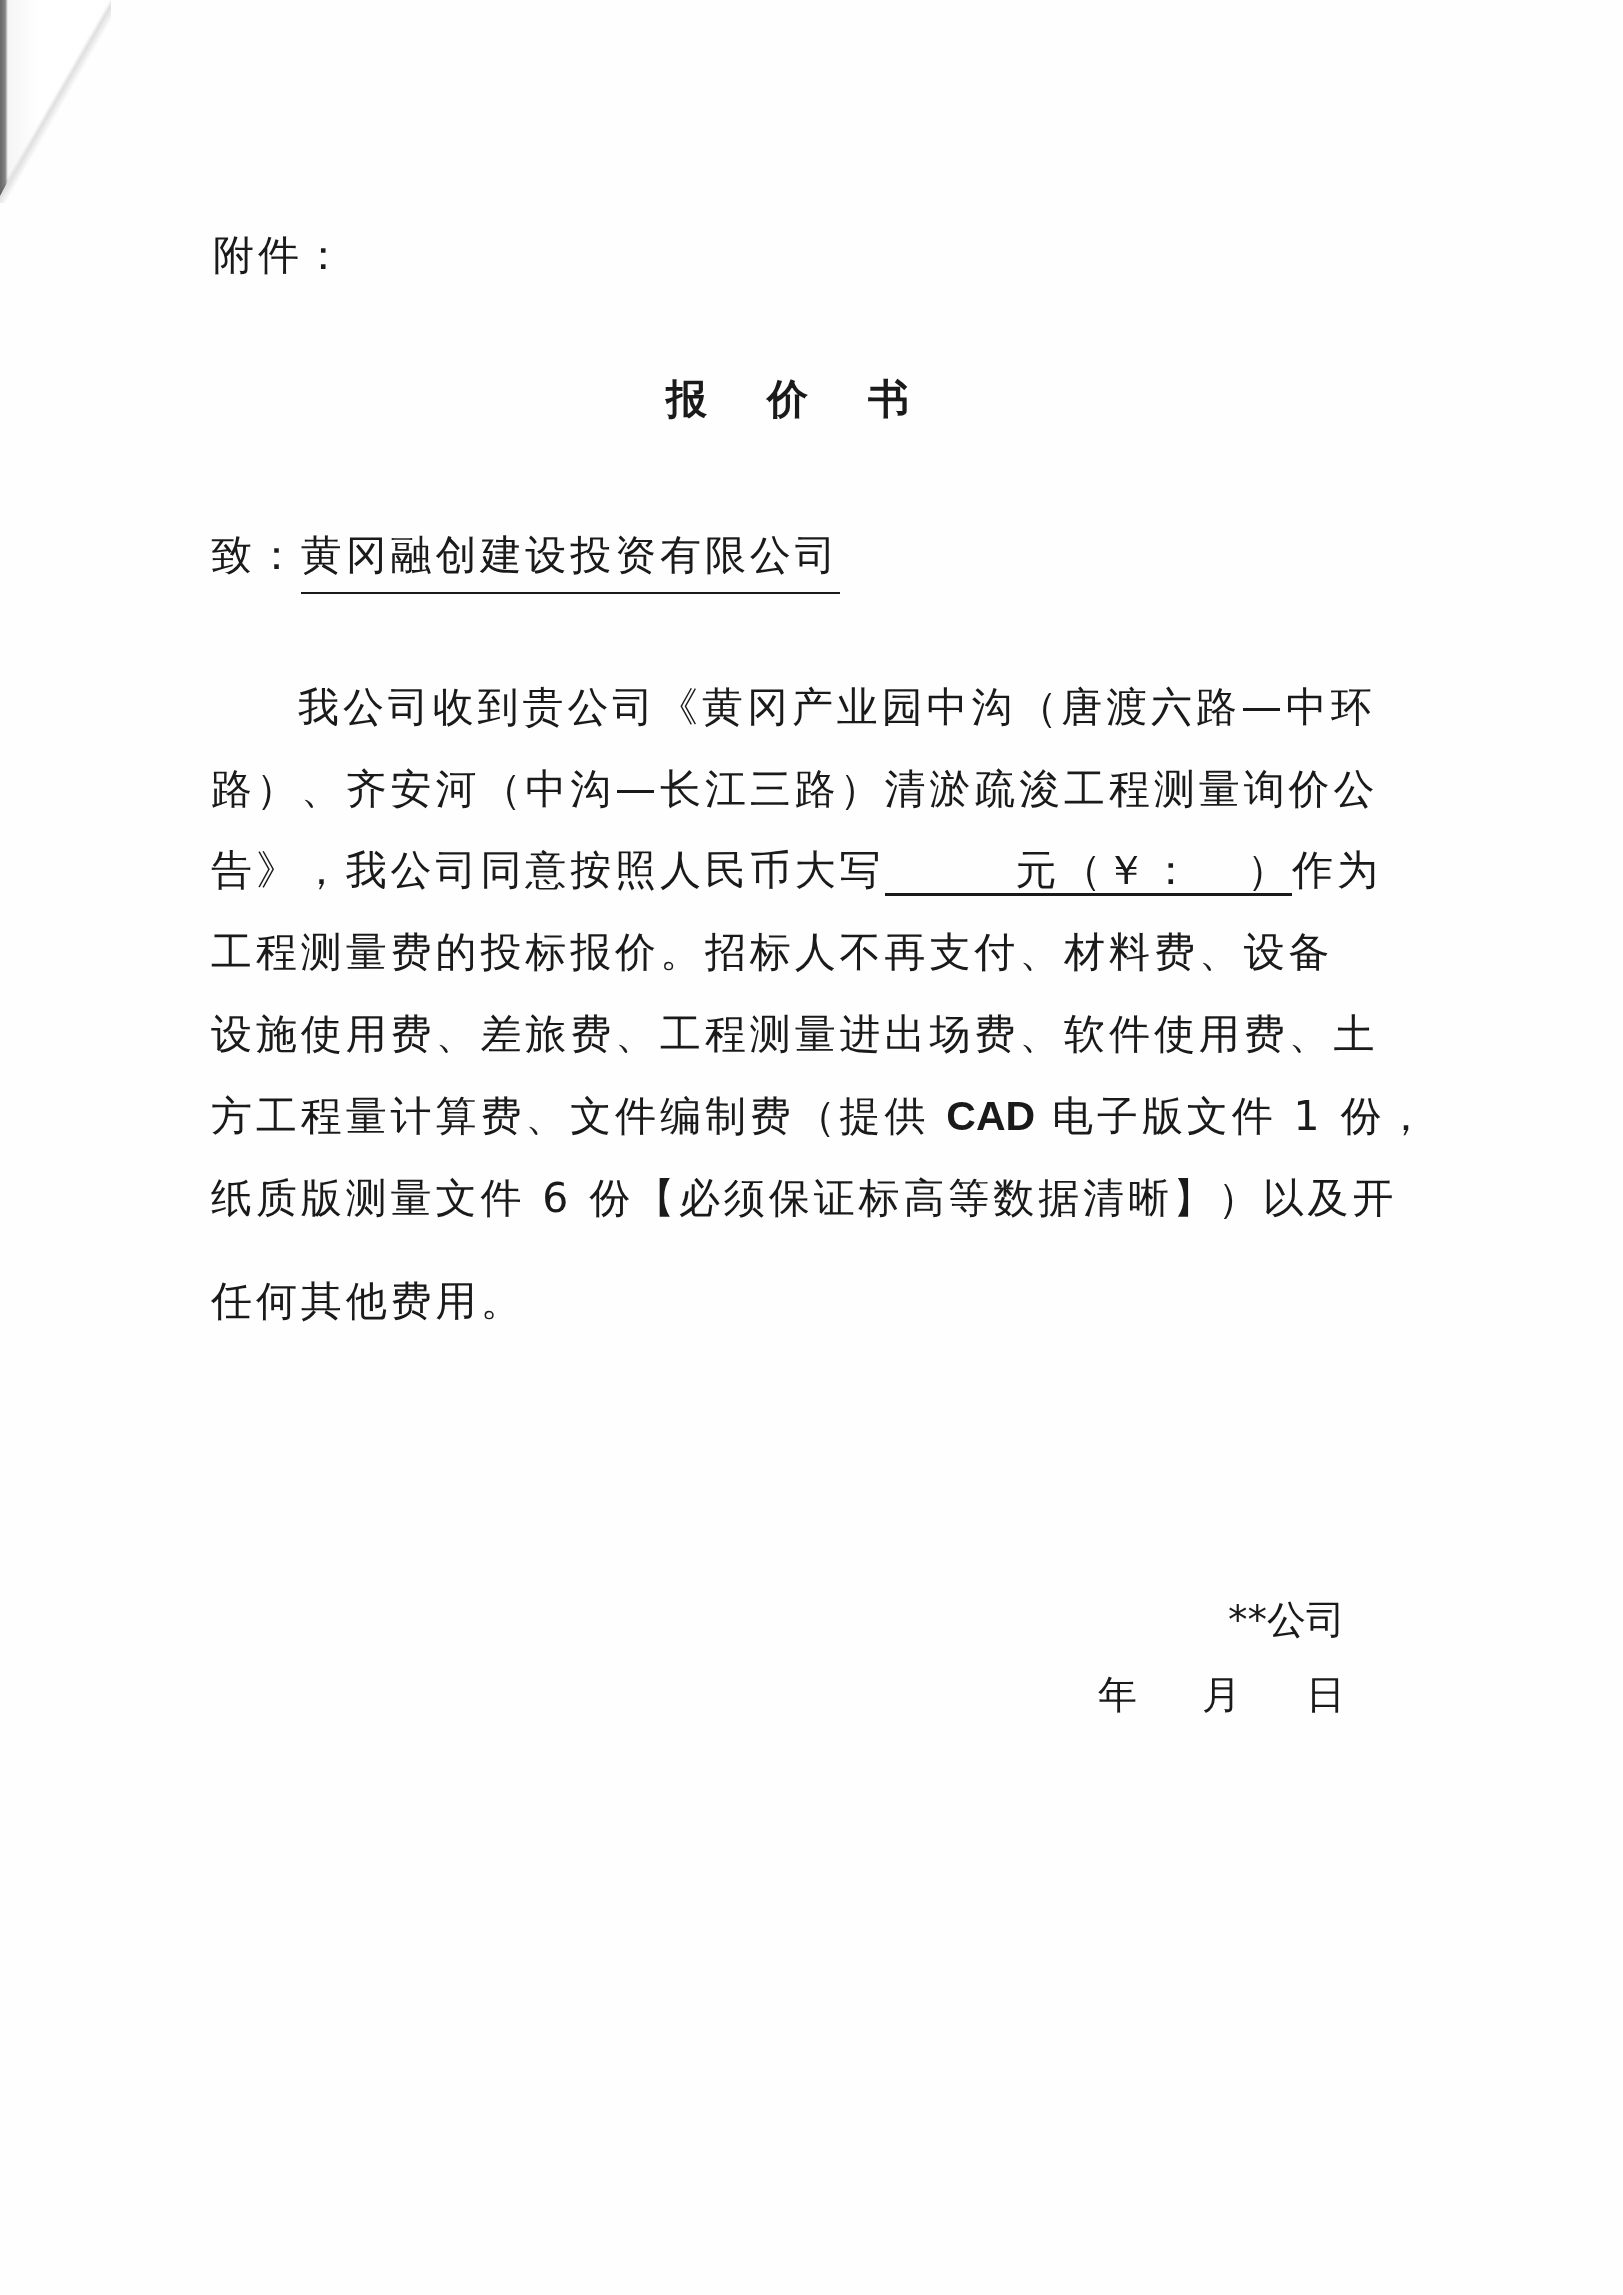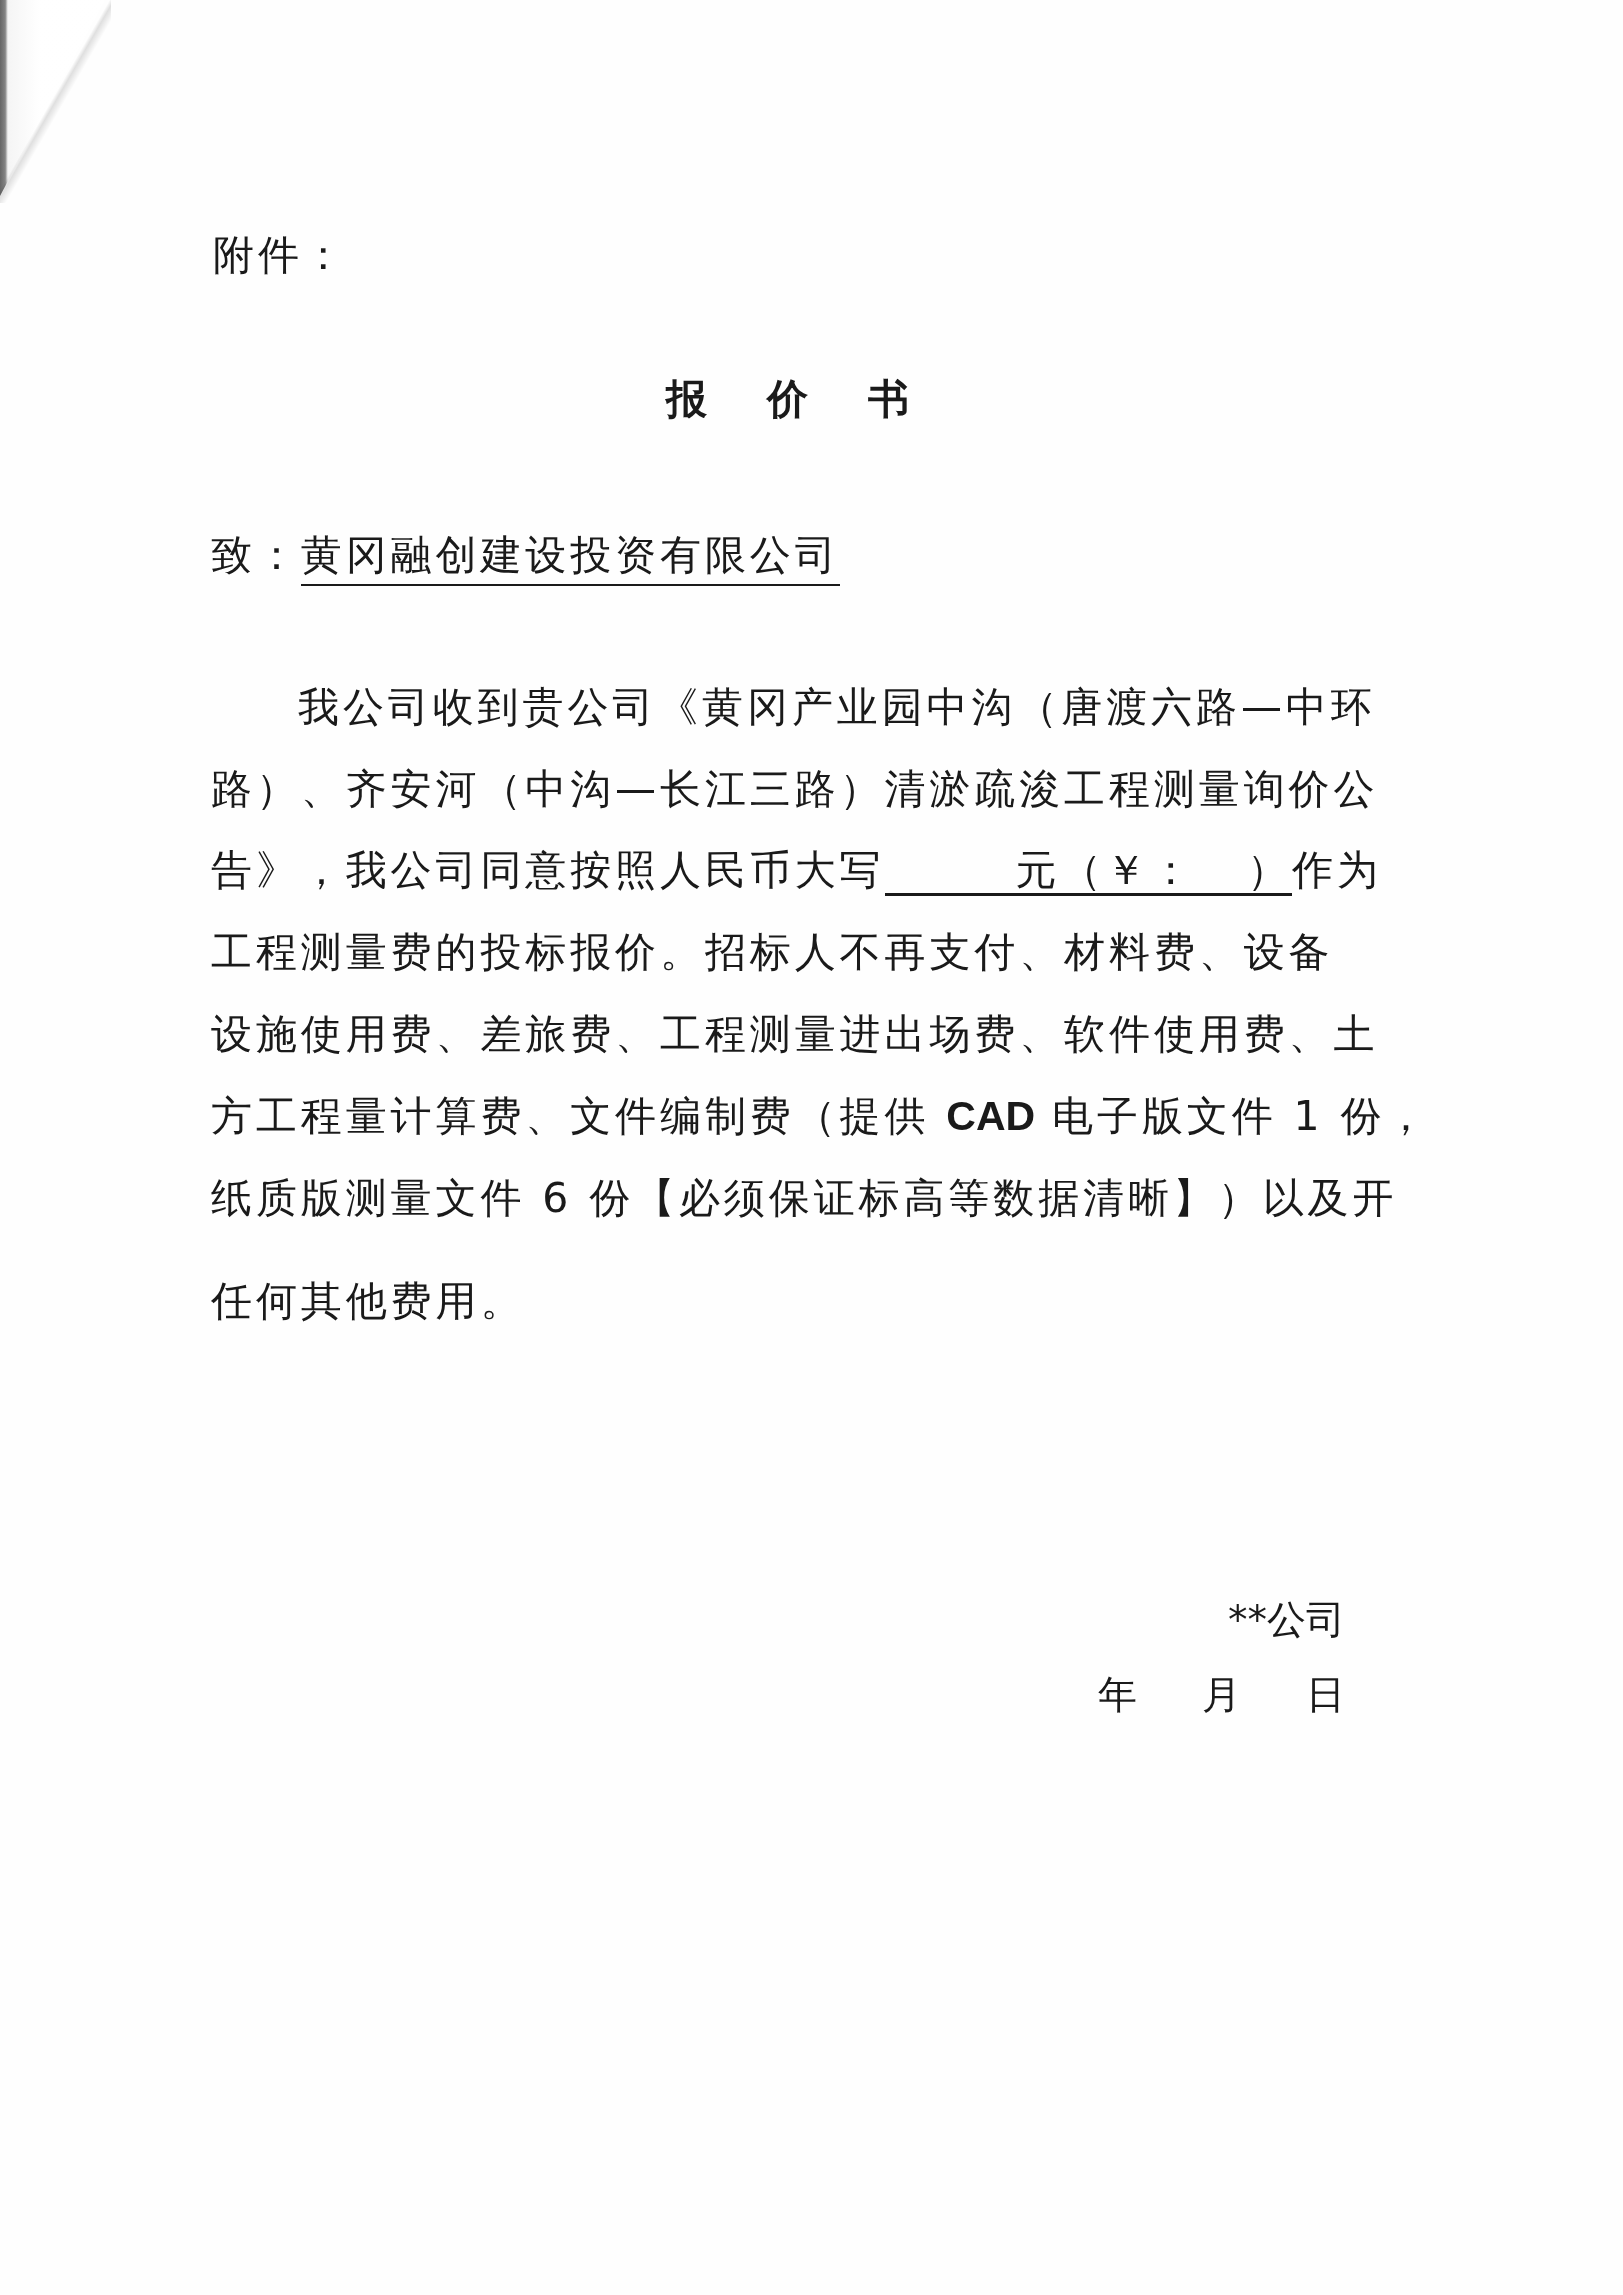--- a/index.html
+++ b/index.html
@@ -57,21 +57,21 @@
     letter-spacing: 0;
   }
   .title span { display: inline-block; margin-right: 60px; }
   .title span:last-child { margin-right: 0; }
   .recipient {
     left: 211px;
     top: 529px;
   }
   .recipient .company {
     border-bottom: 2.6px solid #1a1a1a;
-    padding-bottom: 5px;
+    padding-bottom: 13px;
   }
   .body-line { left: 211px; }
   .indent { left: 298px; }
   .blank {
     display: inline-block;
     border-bottom: 3.3px solid #1a1a1a;
     line-height: 46px;
   }
   .blank .gap1 { display: inline-block; width: 131px; }
   .blank .gap2 { display: inline-block; width: 52px; }

